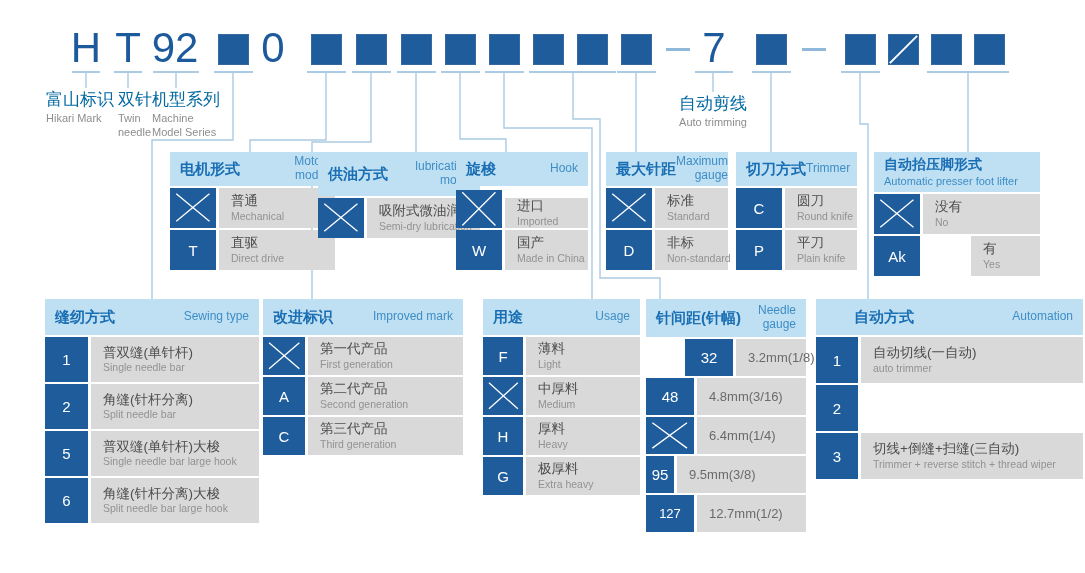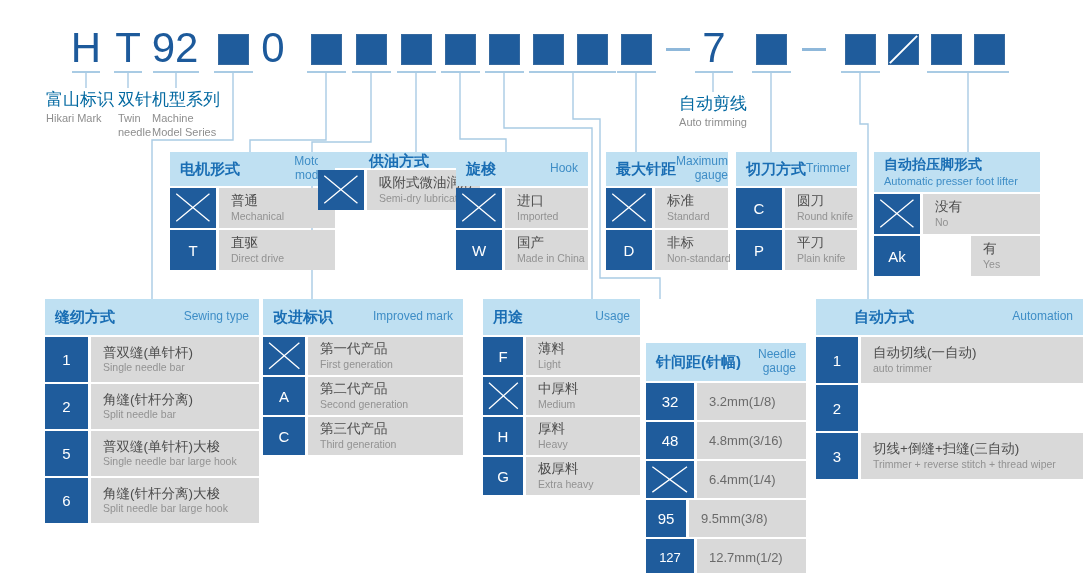--- a/index.html
+++ b/index.html
@@ -155,21 +155,21 @@
         </div>
         <div class="trow" style="height: 40px;">
           <div class="tkey" style="width: 46px;">T</div>
           <div class="tcell">
             <div class="c-zh">直驱</div>
             <div class="c-en">Direct drive</div>
           </div>
         </div>
       </div>
       <div class="ntable" style="left: 318px; top: 152px; width: 162px;">
-        <div class="thead" style="height: 16px; flex-direction: column;">
+        <div class="thead" style="height: 44px;">
           <span class="t-zh">供油方式</span>
           <span class="t-en">lubricating
 mode</span>
         </div>
         <div class="trow" style="height: 40px;">
           <div class="tkey" style="width: 46px;">
             <svg viewBox="0 0 10 10" preserveAspectRatio="none">
               <path d="M0.6 0.6 L9.4 9.4 M9.4 0.6 L0.6 9.4" class="xline" fill="none" stroke-width="1.3" vector-effect="non-scaling-stroke"></path>
             </svg>
           </div>
@@ -177,21 +177,21 @@
             <div class="c-zh">吸附式微油润滑</div>
             <div class="c-en">Semi-dry lubrication</div>
           </div>
         </div>
       </div>
       <div class="ntable" style="left: 456px; top: 152px; width: 132px;">
         <div class="thead" style="height: 34px;">
           <span class="t-zh">旋梭</span>
           <span class="t-en">Hook</span>
         </div>
-        <div class="trow" style="height: 40px;">
+        <div class="trow" style="height: 40px; align-items: flex-end;">
           <div class="tkey" style="width: 46px;">
             <svg viewBox="0 0 10 10" preserveAspectRatio="none">
               <path d="M0.6 0.6 L9.4 9.4 M9.4 0.6 L0.6 9.4" class="xline" fill="none" stroke-width="1.3" vector-effect="non-scaling-stroke"></path>
             </svg>
           </div>
           <div class="tcell">
             <div class="c-zh">进口</div>
             <div class="c-en">Imported</div>
           </div>
         </div>
@@ -369,26 +369,26 @@
         </div>
         <div class="trow" style="height: 38px;">
           <div class="tkey" style="width: 40px;">G</div>
           <div class="tcell">
             <div class="c-zh">极厚料</div>
             <div class="c-en">Extra heavy</div>
           </div>
         </div>
       </div>
       <div class="ntable" style="left: 646px; top: 299px; width: 160px;">
-        <div class="thead" style="height: 38px; margin-top: 44px;">
+        <div class="thead" style="height: 38px;">
           <span class="t-zh">针间距(针幅)</span>
           <span class="t-en">Needle
 gauge</span>
         </div>
-        <div class="trow" style="height: 37px;">
+        <div class="trow" style="height: 37px; margin-left: 39px;">
           <div class="tkey" style="width: 48px;">32</div>
           <div class="tcell">
             <div class="c-solo">3.2mm(1/8)</div>
           </div>
         </div>
         <div class="trow" style="height: 37px;">
           <div class="tkey" style="width: 48px;">48</div>
           <div class="tcell">
             <div class="c-solo">4.8mm(3/16)</div>
           </div>
@@ -397,21 +397,21 @@
           <div class="tkey" style="width: 48px;">
             <svg viewBox="0 0 10 10" preserveAspectRatio="none">
               <path d="M0.6 0.6 L9.4 9.4 M9.4 0.6 L0.6 9.4" class="xline" fill="none" stroke-width="1.3" vector-effect="non-scaling-stroke"></path>
             </svg>
           </div>
           <div class="tcell">
             <div class="c-solo">6.4mm(1/4)</div>
           </div>
         </div>
         <div class="trow" style="height: 37px;">
-          <div class="tkey" style="width: 40px;">95</div>
+          <div class="tkey" style="width: 28px;">95</div>
           <div class="tcell">
             <div class="c-solo">9.5mm(3/8)</div>
           </div>
         </div>
         <div class="trow" style="height: 37px;">
           <div class="tkey" style="width: 48px; font-size: 13px;">127</div>
           <div class="tcell">
             <div class="c-solo">12.7mm(1/2)</div>
           </div>
         </div>

